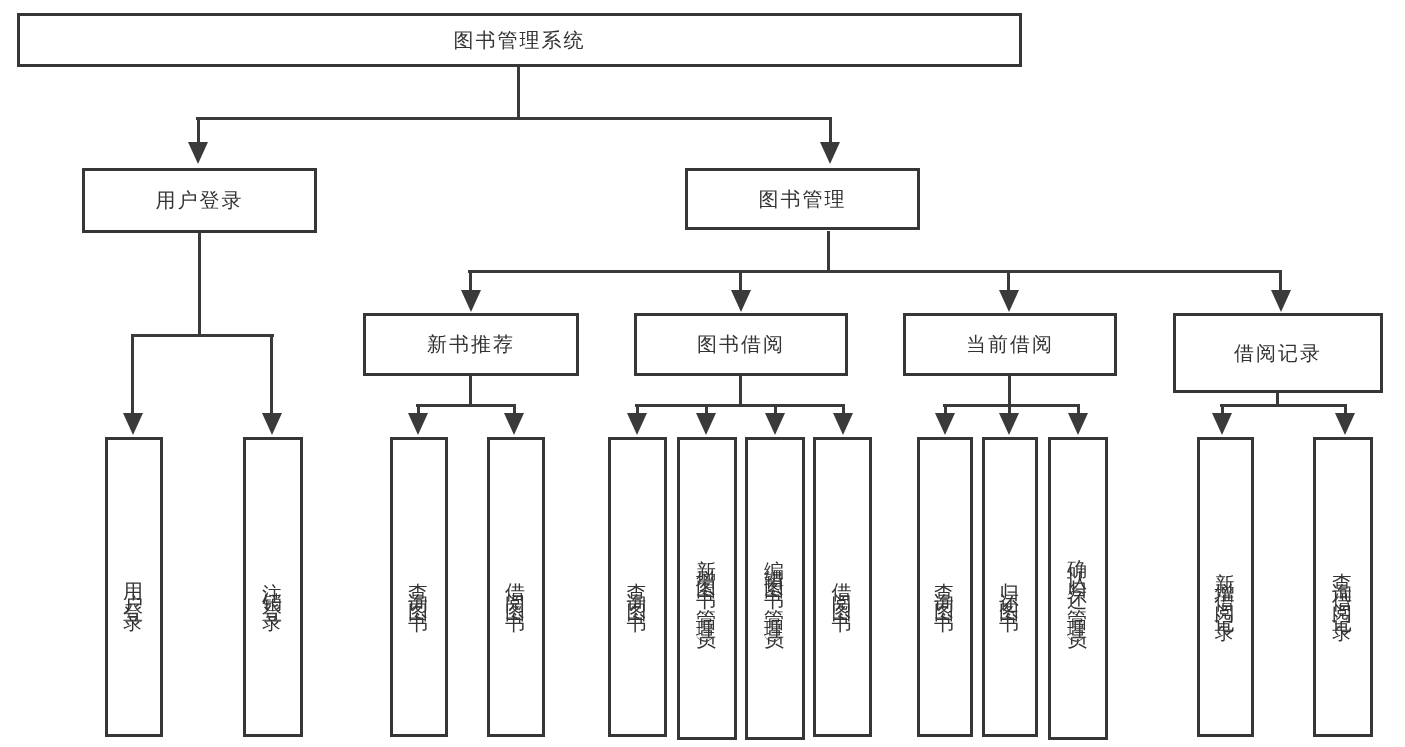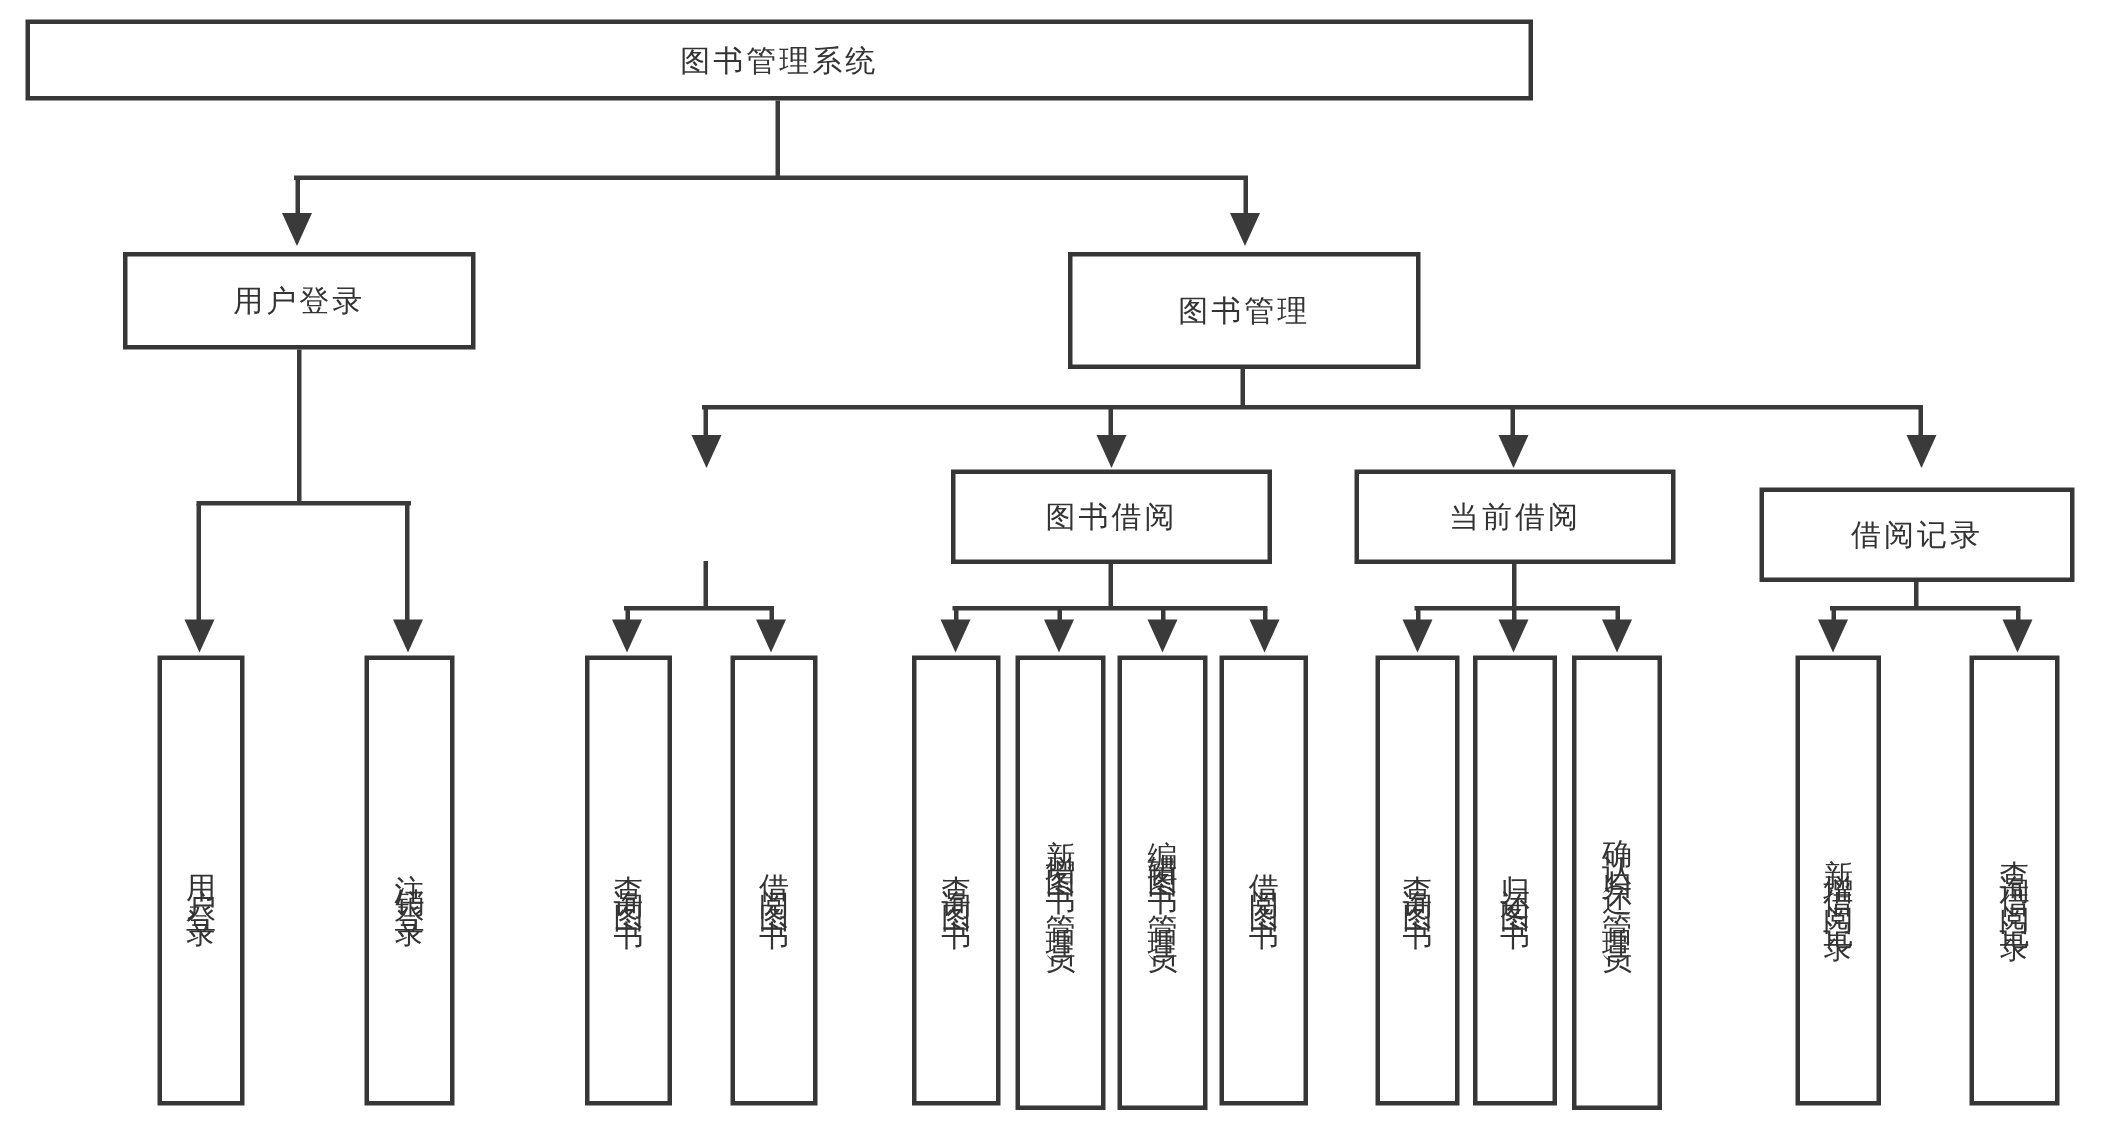--- a/index.html
+++ b/index.html
@@ -69,43 +69,44 @@
   <div class="box" style="left:17px; top:13px; width:1005px; height:54px;">图书管理系统</div>
 
   <div class="vline" style="left:517px; top:65px; width:3px; height:55px;"></div>
   <div class="hline" style="left:196px; top:117px; width:636px; height:3px;"></div>
   <div class="vline" style="left:197px; top:118px; width:3px; height:26px;"></div>
   <div class="arrowhead" style="left:188px; top:142px;"></div>
   <div class="vline" style="left:829px; top:118px; width:3px; height:26px;"></div>
   <div class="arrowhead" style="left:820px; top:142px;"></div>
 
   <div class="box" style="left:82px; top:168px; width:235px; height:65px;">用户登录</div>
-  <div class="box" style="left:712px; top:168px; width:235px; height:78px;text-align:center;">图书管理</div>
+  <div class="box" style="left:685px; top:168px; width:235px; height:62px;text-align:center;">图书管理</div>
 
   <div class="vline" style="left:198px; top:231px; width:3px; height:105px;"></div>
   <div class="hline" style="left:131px; top:334px; width:143px; height:3px;"></div>
   <div class="vline" style="left:131px; top:336px; width:3px; height:79px;"></div>
   <div class="arrowhead" style="left:123px; top:413px;"></div>
   <div class="vline" style="left:270px; top:336px; width:3px; height:79px;"></div>
   <div class="arrowhead" style="left:262px; top:413px;"></div>
 
   <div class="vline" style="left:827px; top:231px; width:3px; height:41px;"></div>
   <div class="hline" style="left:468px; top:270px; width:814px; height:3px;"></div>
   <div class="vline" style="left:469px; top:272px; width:3px; height:20px;"></div>
   <div class="arrowhead" style="left:461px; top:290px;"></div>
   <div class="vline" style="left:739px; top:272px; width:3px; height:20px;"></div>
   <div class="arrowhead" style="left:731px; top:290px;"></div>
   <div class="vline" style="left:1007px; top:272px; width:3px; height:20px;"></div>
   <div class="arrowhead" style="left:999px; top:290px;"></div>
   <div class="vline" style="left:1279px; top:272px; width:3px; height:20px;"></div>
   <div class="arrowhead" style="left:1271px; top:290px;"></div>
 
+  <div class="box" style="left:363px; top:313px; width:216px; height:63px;">新书推荐</div>
   <div class="box" style="left:903px; top:313px; width:214px; height:63px;">当前借阅</div>
   <div class="box" style="left:634px; top:313px; width:214px; height:63px;">图书借阅</div>
-  <div class="box" style="left:1173px; top:313px; width:210px; height:63px;margin-top:12px;">借阅记录</div>
+  <div class="box" style="left:1173px; top:313px; width:210px; height:80px;">借阅记录</div>
 
   <div class="vline" style="left:469px; top:374px; width:3px; height:32px;"></div>
   <div class="hline" style="left:416px; top:404px; width:100px; height:3px;"></div>
   <div class="vline" style="left:417px; top:406px; width:3px; height:9px;"></div>
   <div class="arrowhead" style="left:408px; top:413px;"></div>
   <div class="vline" style="left:513px; top:406px; width:3px; height:9px;"></div>
   <div class="arrowhead" style="left:504px; top:413px;"></div>
 
   <div class="vline" style="left:739px; top:374px; width:3px; height:32px;"></div>
   <div class="hline" style="left:635px; top:404px; width:210px; height:3px;"></div>

